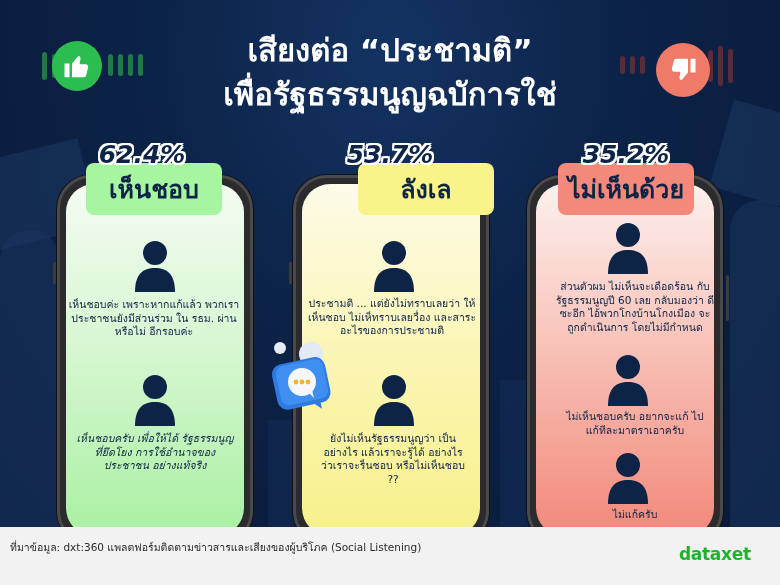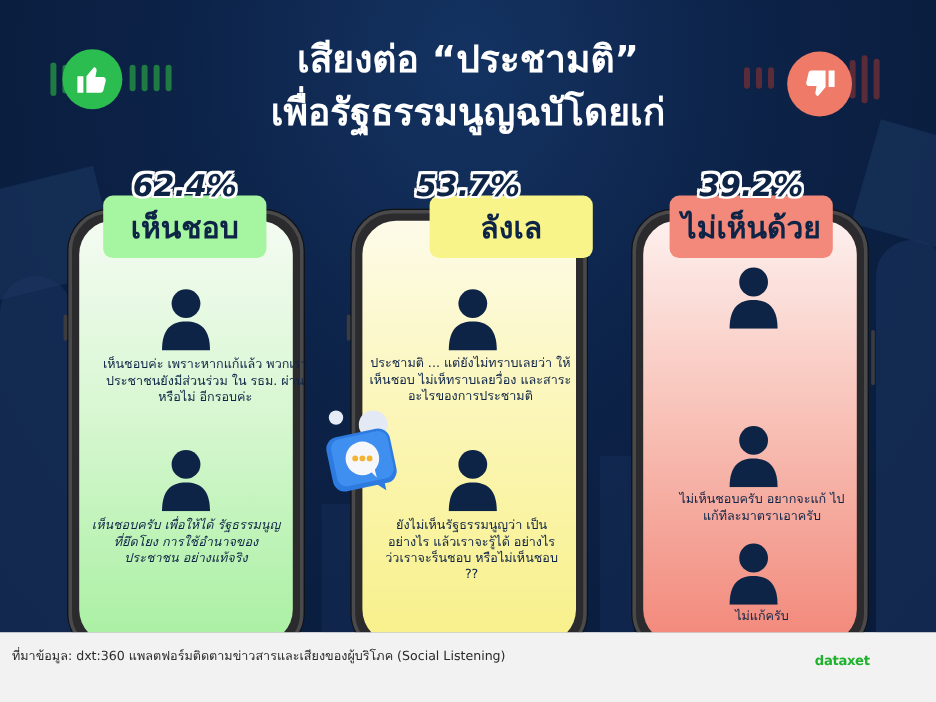--- a/index.html
+++ b/index.html
@@ -72,39 +72,39 @@
 
     .footer {
       position: absolute; left: 0; top: 527px; width: 780px; height: 58px;
       background: #f2f2f2;
     }
     .footer-text {
       position: absolute; left: 10px; top: 12px; font-size: 10.5px; line-height: 16px;
       color: #2a2a2a;
     }
     .logo {
-      position: absolute; left: 679px; top: 544px; font-size: 11px; font-weight: bold;
+      position: absolute; left: 679px; top: 544px; font-size: 17px; font-weight: bold;
       color: #1fb22c; letter-spacing: -0.3px;
     }
   </style>
 </head>
 <body>
 
 <div class="poster">
 
   <div class="sign" style="left:-20px; top:150px; width:110px; height:90px;"></div>
   <div class="crowd" style="left:0; top:230px; width:60px; height:300px; border-radius:30px 30px 0 0;"></div>
   <div class="sign" style="left:720px; top:110px; width:90px; height:90px; transform:rotate(16deg);"></div>
   <div class="crowd" style="left:730px; top:200px; width:60px; height:330px; border-radius:30px 30px 0 0;"></div>
   <div class="crowd" style="left:268px; top:420px; width:30px; height:110px; opacity:.35;"></div>
   <div class="crowd" style="left:500px; top:380px; width:28px; height:150px; opacity:.35;"></div>
 
   <div class="title">
     <div>เสียงต่อ “ประชามติ”</div>
-    <div>เพื่อรัฐธรรมนูญฉบัโดยเก่</div>
+    <div>เพื่อรัฐธรรมนูญฉบัการใช่</div>
   </div>
 
   <div class="bars" style="left:42px; top:52px;">
     <span style="height:28px;background:#1f7a44;"></span>
     <span style="height:24px;background:#1f7a44;"></span>
   </div>
   <div class="bars" style="left:108px; top:54px;">
     <span style="height:22px;background:#1f7a44;"></span>
     <span style="height:22px;background:#1f7a44;"></span>
     <span style="height:22px;background:#1f7a44;"></span>
@@ -141,33 +141,33 @@
     <div class="screen" style="background:linear-gradient(180deg,#fdfbe9 0%,#fbf6b8 45%,#f8f08a 100%);"></div>
   </div>
   <div class="side-btn" style="left:289px; top:262px; height:22px;"></div>
 
   <div class="phone" style="left:527px;">
     <div class="screen" style="background:linear-gradient(180deg,#fdf0ee 0%,#f8c3b9 45%,#f2887a 100%);"></div>
   </div>
   <div class="side-btn" style="left:726px; top:275px; height:46px;"></div>
 
   <div class="label-box" style="left:86px; width:136px; background:#a6f5a0;">เห็นชอบ</div>
-  <div class="pct" style="left:86px; width:136px;font-style:italic;">62.4%</div>
+  <div class="pct" style="left:74px; width:136px;font-style:italic;">62.4%</div>
 
   <div class="label-box" style="left:322px; width:136px; background:#f8f48a;margin-left:36px;">ลังเล</div>
   <div class="pct" style="left:322px; width:136px;">53.7%</div>
 
   <div class="label-box" style="left:558px; width:136px; background:#f3897a;">ไม่เห็นด้วย</div>
-  <div class="pct" style="left:558px; width:136px;">39.2%</div>
+  <div class="pct" style="left:558px; width:136px;">35.2%</div>
 
   <svg class="avatar" style="left:133px; top:240px;" viewBox="0 0 44 52">
       <circle cx="22" cy="13" r="12" fill="#0e2446"></circle>
       <path d="M2 52 C2 34 10 28 22 28 C34 28 42 34 42 52 Z" fill="#0e2446"></path>
     </svg>
-  <div class="quote" style="left:81px; top:298px;">เห็นชอบค่ะ เพราะหากแก้แล้ว พวกเราประชาชนยังมีส่วนร่วม ใน รธม. ผ่านหรือไม่ อีกรอบค่ะ</div>
+  <div class="quote" style="left:64px; top:298px;">เห็นชอบค่ะ เพราะหากแก้แล้ว พวกเราประชาชนยังมีส่วนร่วม ใน รธม. ผ่านหรือไม่ อีกรอบค่ะ</div>
 
   <svg class="avatar" style="left:133px; top:374px;" viewBox="0 0 44 52">
       <circle cx="22" cy="13" r="12" fill="#0e2446"></circle>
       <path d="M2 52 C2 34 10 28 22 28 C34 28 42 34 42 52 Z" fill="#0e2446"></path>
     </svg>
   <div class="quote" style="left:75px; top:432px; width:160px;font-style:italic;">เห็นชอบครับ เพื่อให้ได้ รัฐธรรมนูญที่ยึดโยง การใช้อำนาจของประชาชน อย่างแท้จริง</div>
 
   <svg class="avatar" style="left:372px; top:240px;" viewBox="0 0 44 52">
       <circle cx="22" cy="13" r="12" fill="#0e2446"></circle>
       <path d="M2 52 C2 34 10 28 22 28 C34 28 42 34 42 52 Z" fill="#0e2446"></path>
@@ -177,20 +177,21 @@
   <svg class="avatar" style="left:372px; top:374px;" viewBox="0 0 44 52">
       <circle cx="22" cy="13" r="12" fill="#0e2446"></circle>
       <path d="M2 52 C2 34 10 28 22 28 C34 28 42 34 42 52 Z" fill="#0e2446"></path>
     </svg>
   <div class="quote" style="left:318px; top:432px; width:150px;">ยังไม่เห็นรัฐธรรมนูญว่า เป็นอย่างไร แล้วเราจะรู้ได้ อย่างไร ว่วเราจะร็นชอบ หรือไม่เห็นชอบ ??</div>
 
   <svg class="avatar" style="left:606px; top:222px;" viewBox="0 0 44 52">
       <circle cx="22" cy="13" r="12" fill="#0e2446"></circle>
       <path d="M2 52 C2 34 10 28 22 28 C34 28 42 34 42 52 Z" fill="#0e2446"></path>
     </svg>
+  <div class="quote" style="left:555px; top:280px; width:160px;">ส่วนตัวผม ไม่เห็นจะเดือดร้อน กับรัฐธรรมนูญปี 60 เลย กลับมองว่า ดีซะอีก ไอ้พวกโกงบ้านโกงเมือง จะถูกดำเนินการ โดยไม่มีกำหนด</div>
 
   <svg class="avatar" style="left:606px; top:354px;" viewBox="0 0 44 52">
       <circle cx="22" cy="13" r="12" fill="#0e2446"></circle>
       <path d="M2 52 C2 34 10 28 22 28 C34 28 42 34 42 52 Z" fill="#0e2446"></path>
     </svg>
   <div class="quote" style="left:560px; top:410px; width:150px;">ไม่เห็นชอบครับ อยากจะแก้ ไปแก้ทีละมาตราเอาครับ</div>
 
   <svg class="avatar" style="left:606px; top:452px;" viewBox="0 0 44 52">
       <circle cx="22" cy="13" r="12" fill="#0e2446"></circle>
       <path d="M2 52 C2 34 10 28 22 28 C34 28 42 34 42 52 Z" fill="#0e2446"></path>

